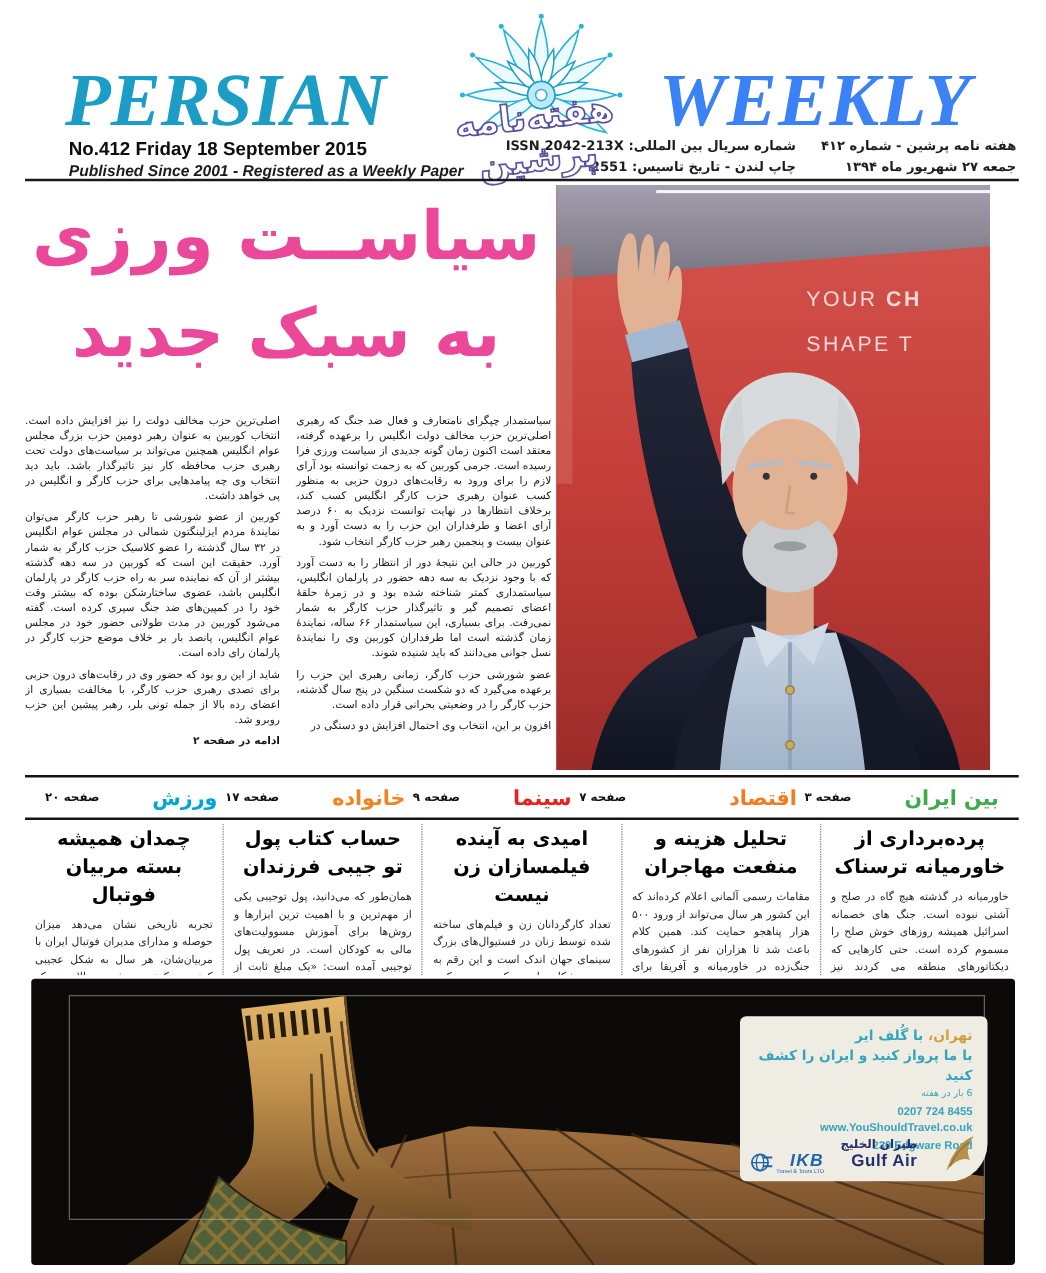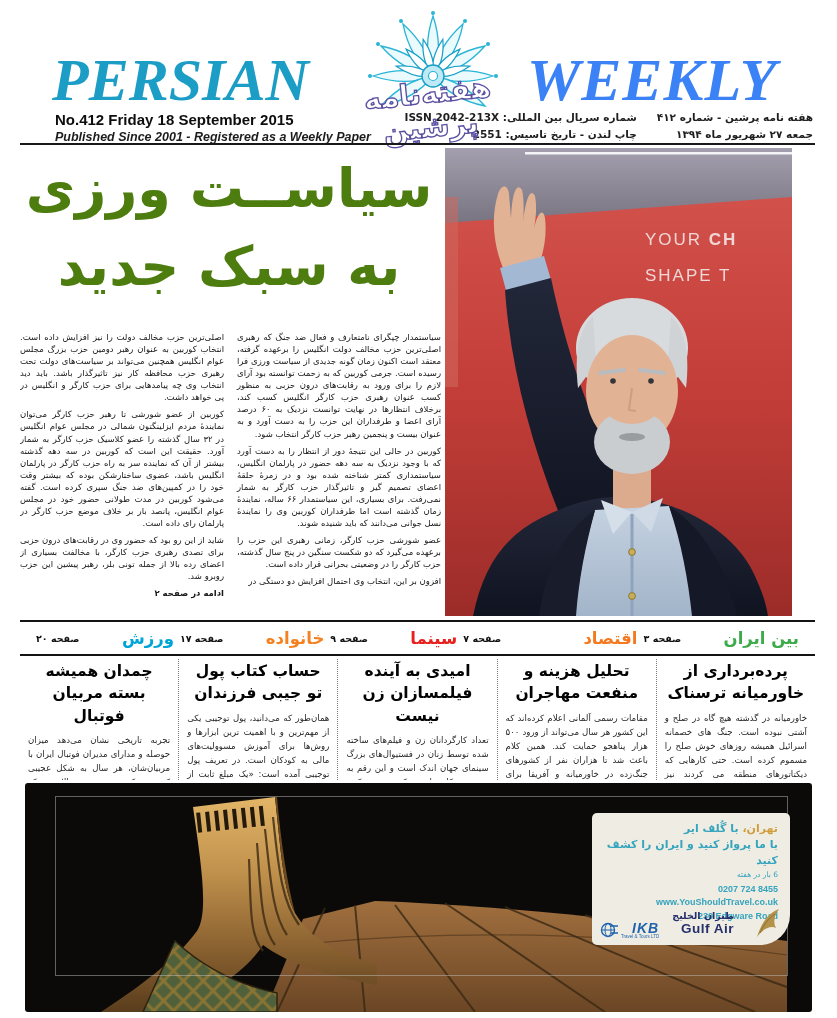--- a/index.html
+++ b/index.html
@@ -18,21 +18,21 @@
   .fa-info{position:absolute;right:24px;top:109px;display:flex;direction:rtl;gap:20px;
            text-align:right;font-size:10.5px;font-weight:700;color:#1e1e1e;line-height:1.6;}
   .ornament{position:absolute;left:332px;top:10px;width:202px;height:134px;}
   .callig{position:absolute;left:-16px;right:-8px;bottom:0;text-align:center;transform:rotate(-6deg);
           font-size:29px;font-weight:700;color:#fff;-webkit-text-stroke:1.3px #5a4fa0;
           text-shadow:0 0 1px #5a4fa0;direction:rtl;}
   .rule-top{position:absolute;left:20px;right:22px;top:143px;height:2px;background:#191919;}
 
   
   .headline{position:absolute;left:16px;top:150px;width:426px;text-align:center;direction:rtl;
-            font-weight:700;color:#4d7c0f;}
+            font-weight:700;color:#ec4899;}
   .headline div{font-size:54px;line-height:1.45;}
   .lead-cols{position:absolute;left:20px;top:331px;width:421px;height:286px;display:flex;
              direction:rtl;gap:13px;overflow:hidden;}
   .lead-col{flex:1 1 0;direction:rtl;text-align:justify;font-size:8.5px;line-height:1.42;color:#161616;}
   .lead-col p{margin:0 0 5px;}
   .more{font-weight:700;}
 
   
   .photo{position:absolute;left:445px;top:148px;width:347px;height:468px;overflow:hidden;background:#b6413c;}
   .photo svg{position:absolute;left:0;top:0;}

